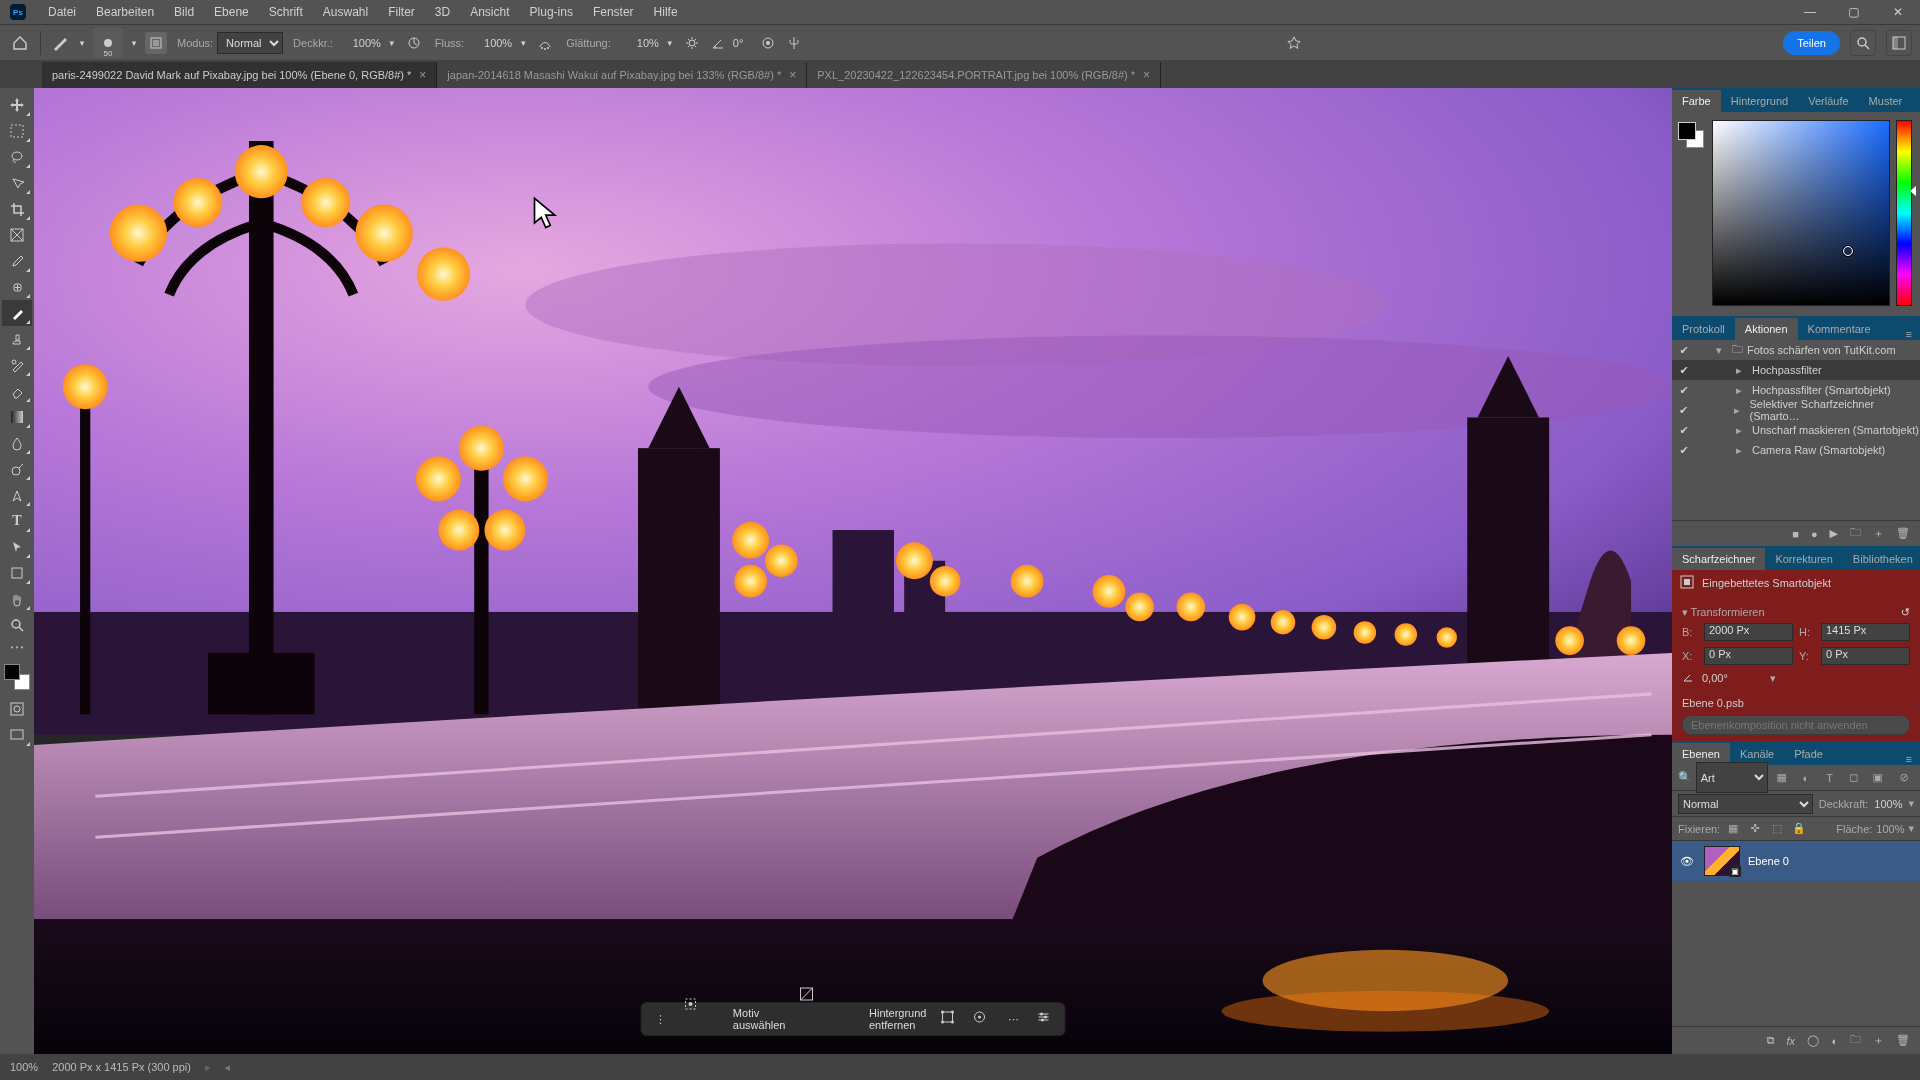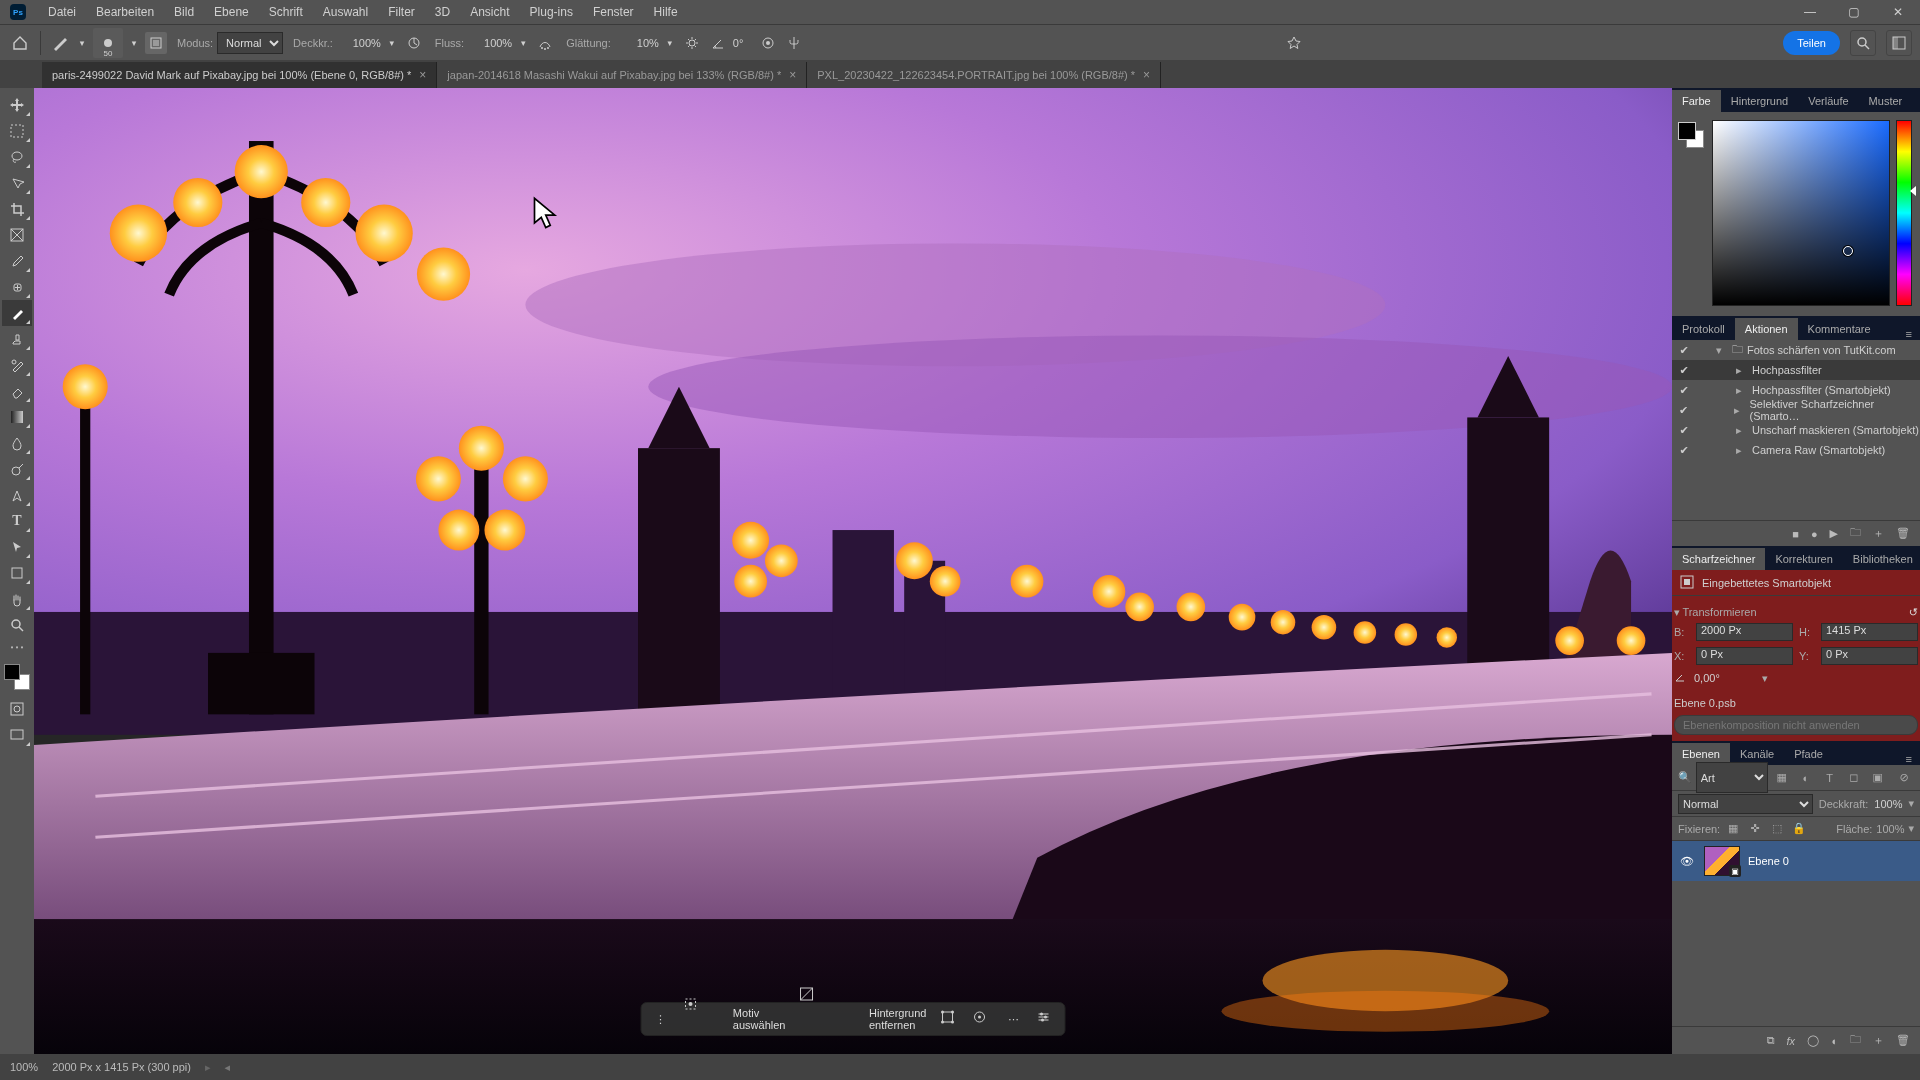--- a/index.html
+++ b/index.html
@@ -49,21 +49,21 @@
 .canvas { width:100%; height:100%; position:relative; overflow:hidden; }
 .canvas svg { width:100%; height:100%; display:block; }
 .floating-bar { position:absolute; bottom:18px; left:50%; transform:translateX(-50%); background:rgba(50,50,50,.92); border:1px solid #222; border-radius:6px; height:34px; display:flex; align-items:center; padding:0 10px; gap:14px; font-size:11px; }
 .floating-bar .fbtn { display:flex; align-items:center; gap:6px; color:#ddd; }
 .floating-bar .ficon { width:18px; height:18px; display:flex; align-items:center; justify-content:center; }
 .cursor { position:absolute; left:496px; top:108px; pointer-events:none; }
 .cursor svg { width:36px; height:36px; }
 
 
 .rightcol { position:absolute; right:0; top:88px; width:248px; bottom:26px; background:#535353; display:flex; flex-direction:column; }
-.panel-tabs { height:24px; background:#0f172a; display:flex; align-items:flex-end; font-size:11px; }
+.panel-tabs { height:24px; background:#0c4a6e; display:flex; align-items:flex-end; font-size:11px; }
 .panel-tabs .pt { padding:5px 10px; color:#aaa; }
 .panel-tabs .pt.active { background:#535353; color:#eee; }
 .panel-tabs .menu { margin-left:auto; padding:0 8px; color:#aaa; }
 
 
 .color-panel { height:204px; background:#535353; position:relative; }
 .color-swatches { position:absolute; left:6px; top:10px; width:26px; height:26px; }
 .color-swatches .fg { position:absolute; left:0; top:0; width:18px; height:18px; background:#000; border:1px solid #ccc; }
 .color-swatches .bg { position:absolute; right:0; bottom:0; width:18px; height:18px; background:#fff; border:1px solid #888; }
 .sv-box { position:absolute; left:40px; top:8px; right:30px; height:186px;
@@ -80,21 +80,21 @@
 .act-row { height:20px; display:flex; align-items:center; padding-left:4px; gap:4px; font-size:11px; }
 .act-row .chk { width:16px; text-align:center; color:#ccc; }
 .act-row .dummy { width:16px; }
 .act-row .tw { width:12px; color:#aaa; }
 .act-row.selected { background:#3a3a3a; }
 .act-buttons { height:26px; border-top:1px solid #3a3a3a; display:flex; align-items:center; justify-content:flex-end; gap:12px; padding-right:10px; color:#bbb; }
 
 
 .props { background:#7f1d1d; font-size:11px; }
 .props .header { height:26px; display:flex; align-items:center; padding-left:8px; gap:8px; border-bottom:1px solid #3a3a3a;}
-.props .section { padding:6px 2px; }
+.props .section { padding:6px 10px; }
 .props .section-title { display:flex; align-items:center; justify-content:space-between; color:#ddd; margin:4px 0;}
 .props .grid { display:grid; grid-template-columns:16px 1fr 16px 1fr; gap:6px 6px; align-items:center; }
 .props .grid .lbl { color:#aaa; font-size:11px;}
 .props .grid .inpt { background:#424242; border:1px solid #2a2a2a; height:18px; padding:0 4px; color:#ddd;}
 .props .angle-row { display:flex; align-items:center; gap:8px; margin-top:6px;}
 .props .disabled { color:#777; background:#4a4a4a; border:1px solid #3a3a3a; height:20px; border-radius:9px; display:flex; align-items:center; padding:0 8px; margin-top:6px;}
 
 
 .layers { flex:1; display:flex; flex-direction:column; min-height:0;}
 .layers .filter-row { display:flex; align-items:center; height:26px; padding:0 6px; gap:4px; border-bottom:1px solid #3a3a3a;}

